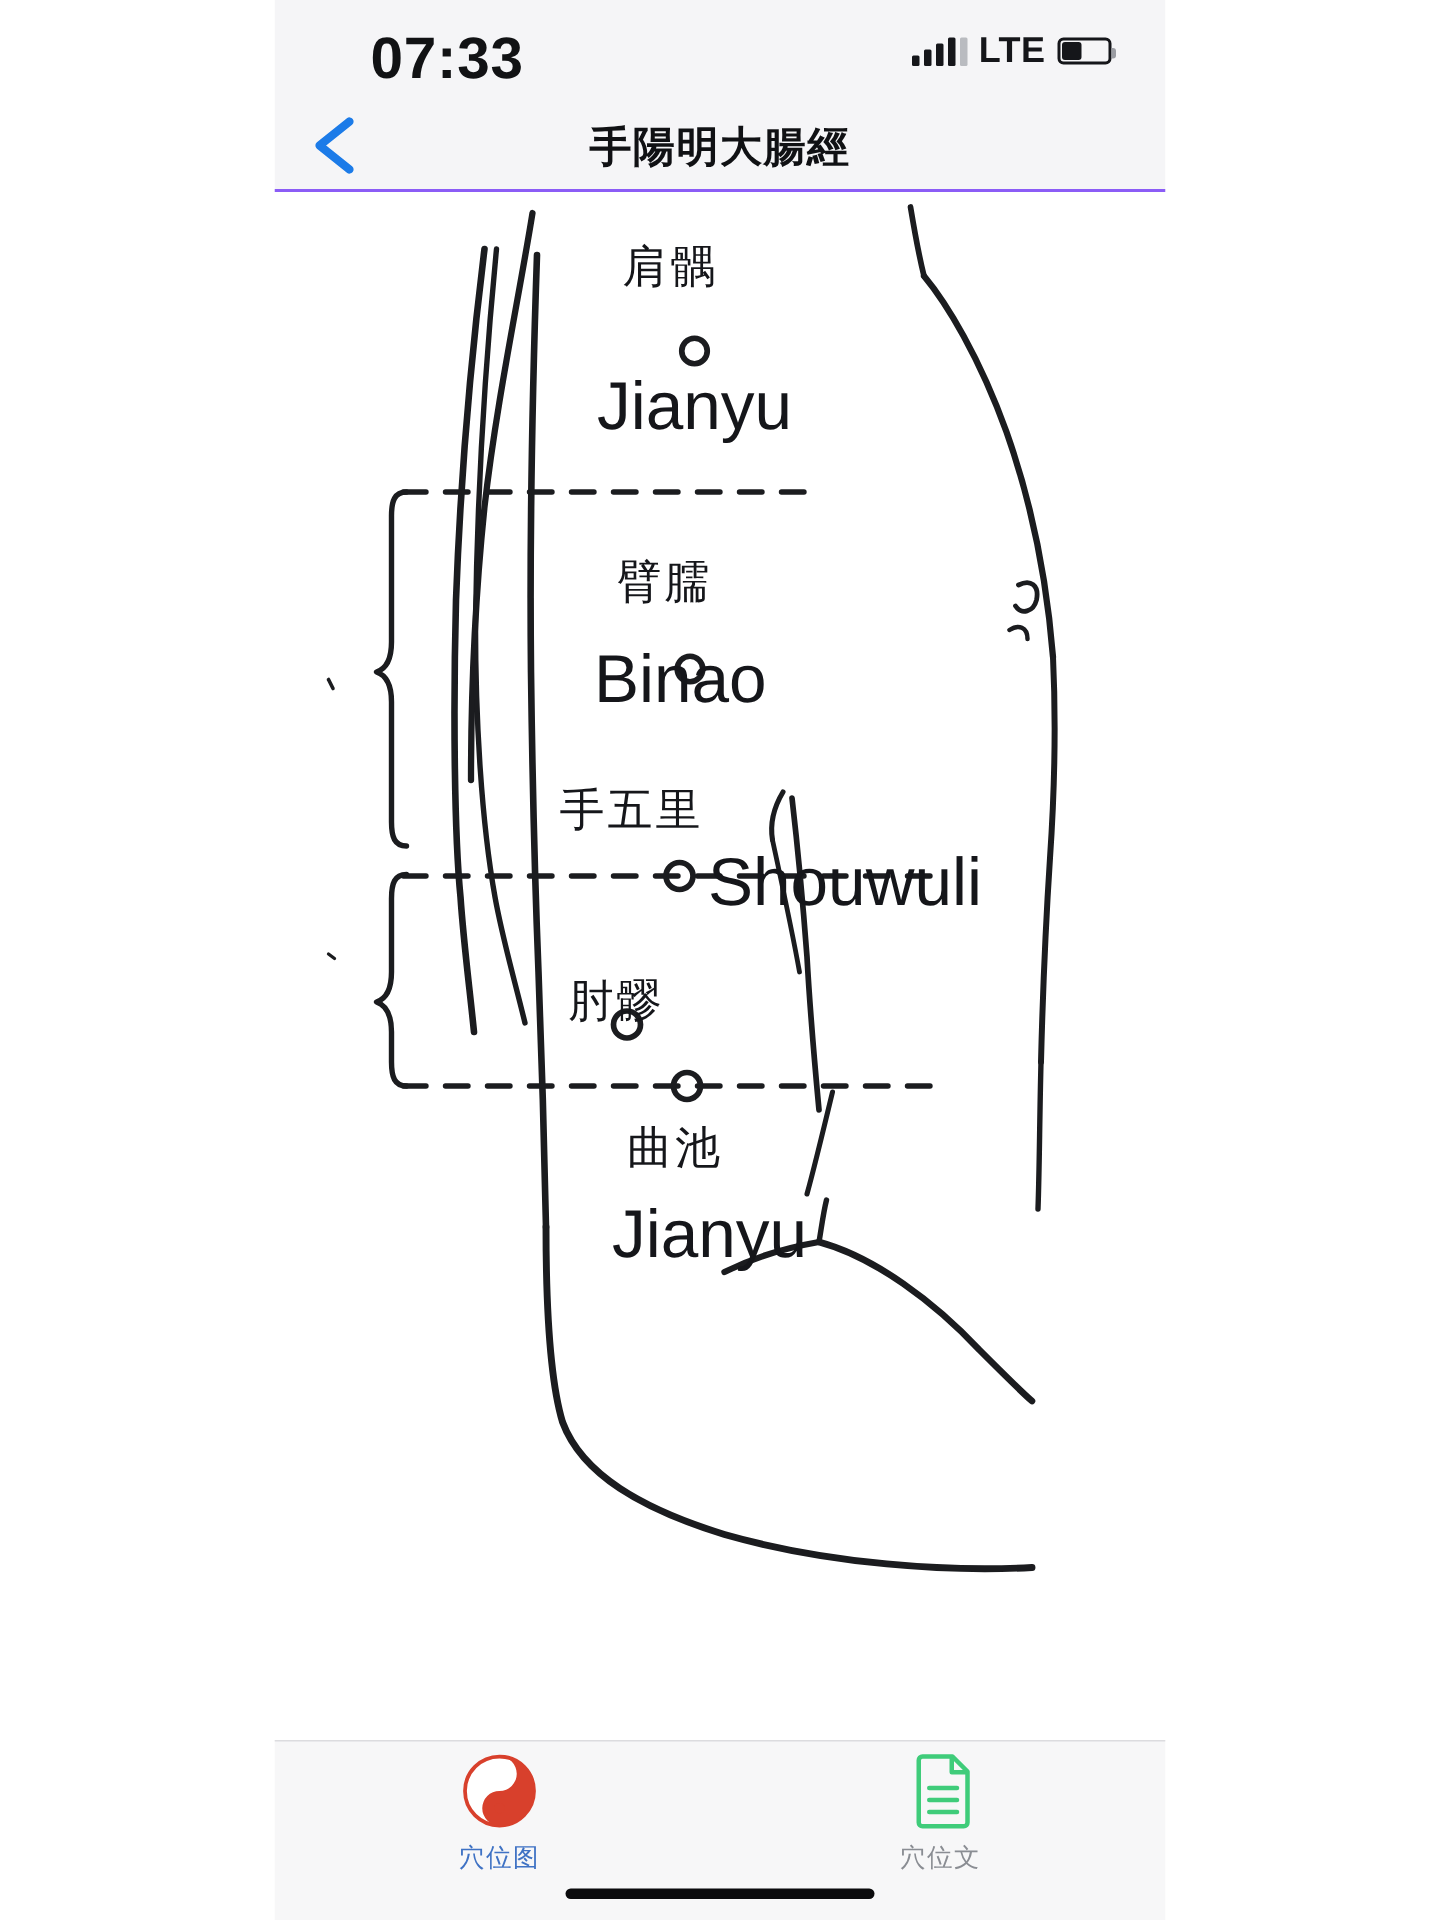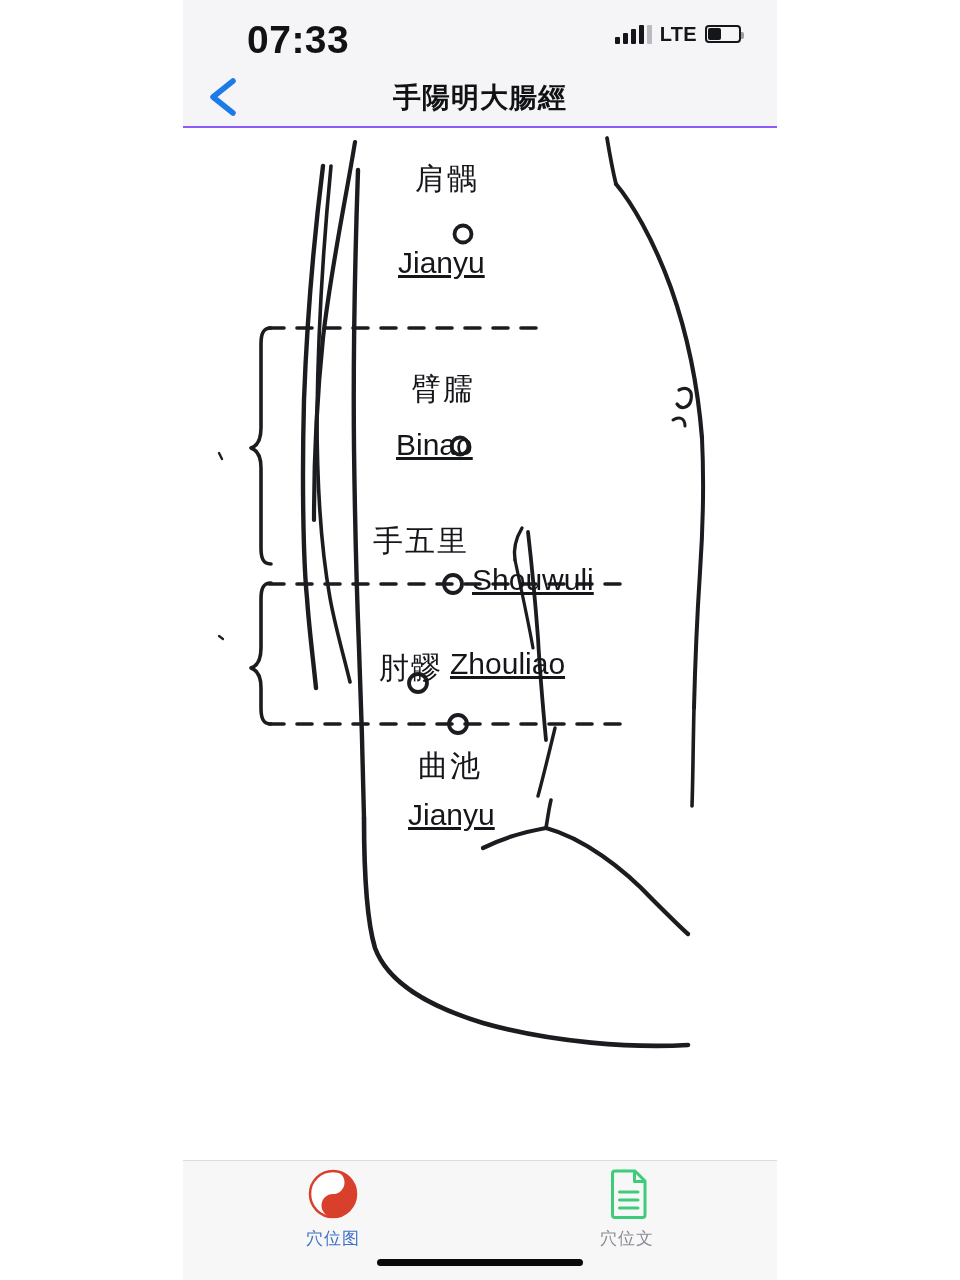--- a/index.html
+++ b/index.html
@@ -59,21 +59,21 @@
     width: 5px;
     background: #15161a;
     border-radius: 1px;
   }
   .signal-bars i:nth-child(1) { height: 7px; }
   .signal-bars i:nth-child(2) { height: 11px; }
   .signal-bars i:nth-child(3) { height: 15px; }
   .signal-bars i:nth-child(4) { height: 19px; }
   .signal-bars i:nth-child(5) { height: 19px; background: #b9bbc0; }
   #lte-label {
-    font-size: 20px;
+    font-size: 24px;
     font-weight: bold;
     color: #15161a;
     letter-spacing: 0.3px;
   }
   #battery {
     position: relative;
     width: 36px; height: 18px;
     border: 2px solid #15161a;
     border-radius: 4px;
     box-sizing: border-box;
@@ -137,23 +137,22 @@
     white-space: nowrap;
     line-height: 1;
   }
   .pt-cn {
     font-family: Liberation Mono, monospace;
     font-size: 30px;
     letter-spacing: 2px;
   }
   .pt-py {
     font-family: "Liberation Sans", sans-serif;
-    font-size: 30px;
+    font-size: 45px;
     letter-spacing: 0px;
-    text-decoration: underline;
   }
 
   
   #tab-bar {
     position: absolute;
     left: 0; bottom: 0;
     width: 594px; height: 120px;
     background: #f7f7f8;
     border-top: 1px solid #dcdcdf;
     box-sizing: border-box;
@@ -298,21 +297,20 @@
     <div class="pt-label pt-cn" style="left:232px; top:38px;">肩髃</div>
     <div class="pt-label pt-py" style="left:215px; top:120px;">Jianyu</div>
 
     <div class="pt-label pt-cn" style="left:228px; top:248px;">臂臑</div>
     <div class="pt-label pt-py" style="left:213px; top:302px;">Binao</div>
 
     <div class="pt-label pt-cn" style="left:190px; top:400px;">手五里</div>
     <div class="pt-label pt-py" style="left:289px; top:437px;">Shouwuli</div>
 
     <div class="pt-label pt-cn" style="left:196px; top:498px;margin-top:29px;">肘髎</div>
-    <div class="pt-label pt-py" style="left:267px; top:521px;">Zhouliao</div>
 
     <div class="pt-label pt-cn" style="left:235px; top:625px;">曲池</div>
     <div class="pt-label pt-py" style="left:225px; top:672px;">Jianyu</div>
   </div>
 
   <div id="tab-bar">
 
     <div class="tab-item" id="tab-diagram">
       <div class="tab-icon">
         <svg width="50" height="50" viewBox="0 0 100 100">

